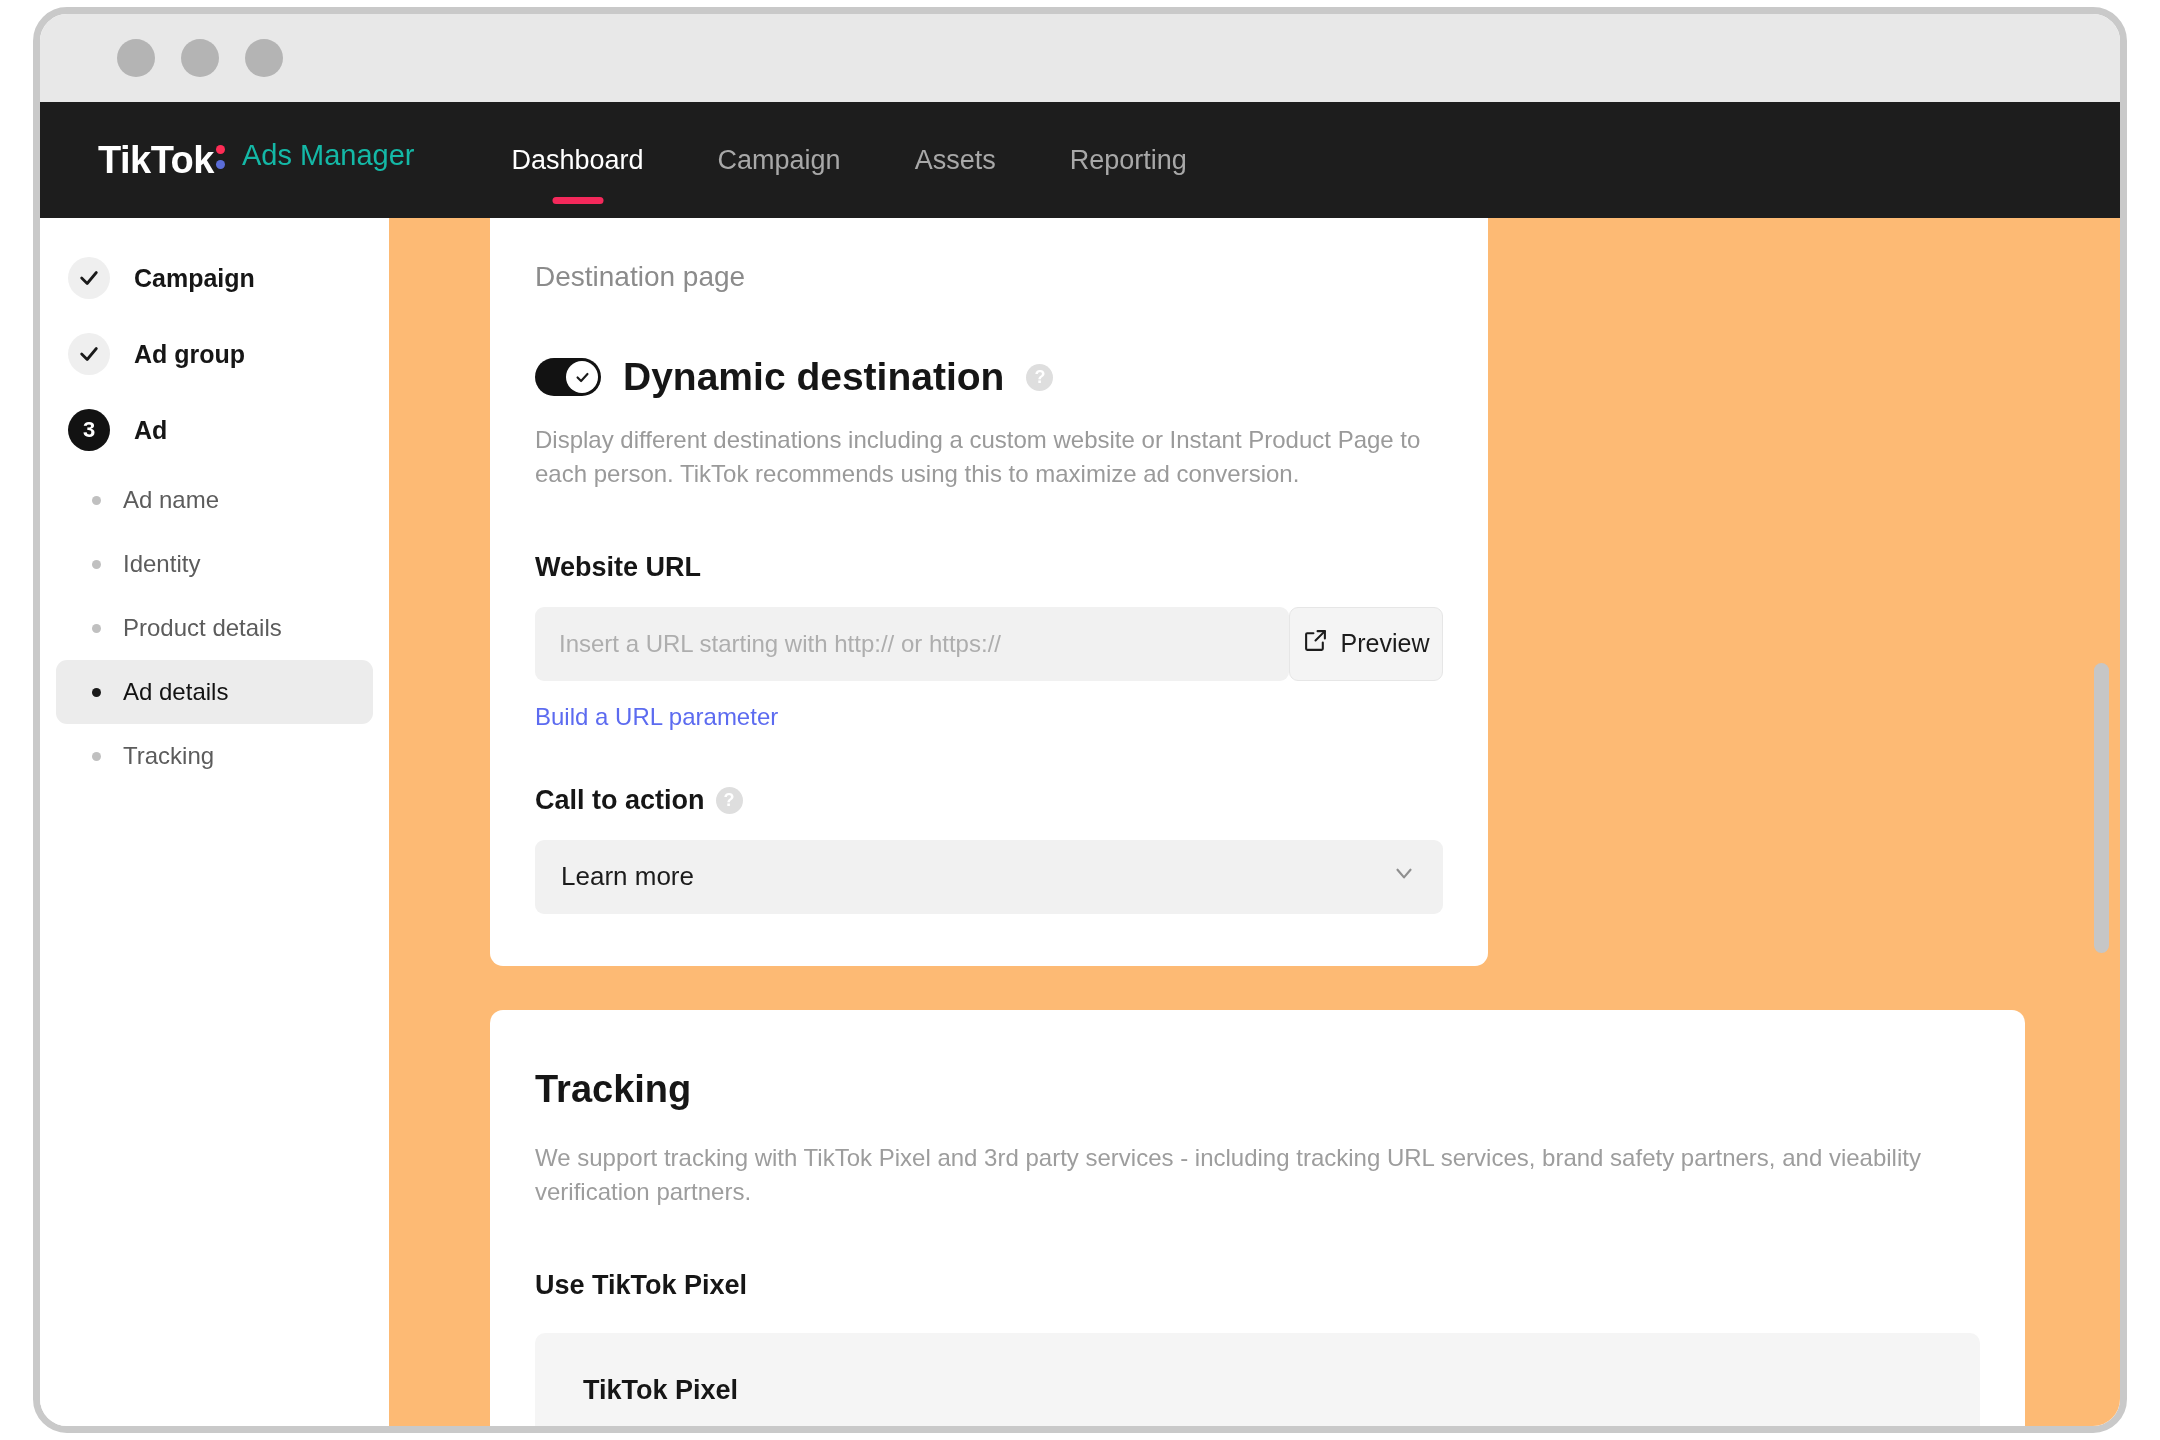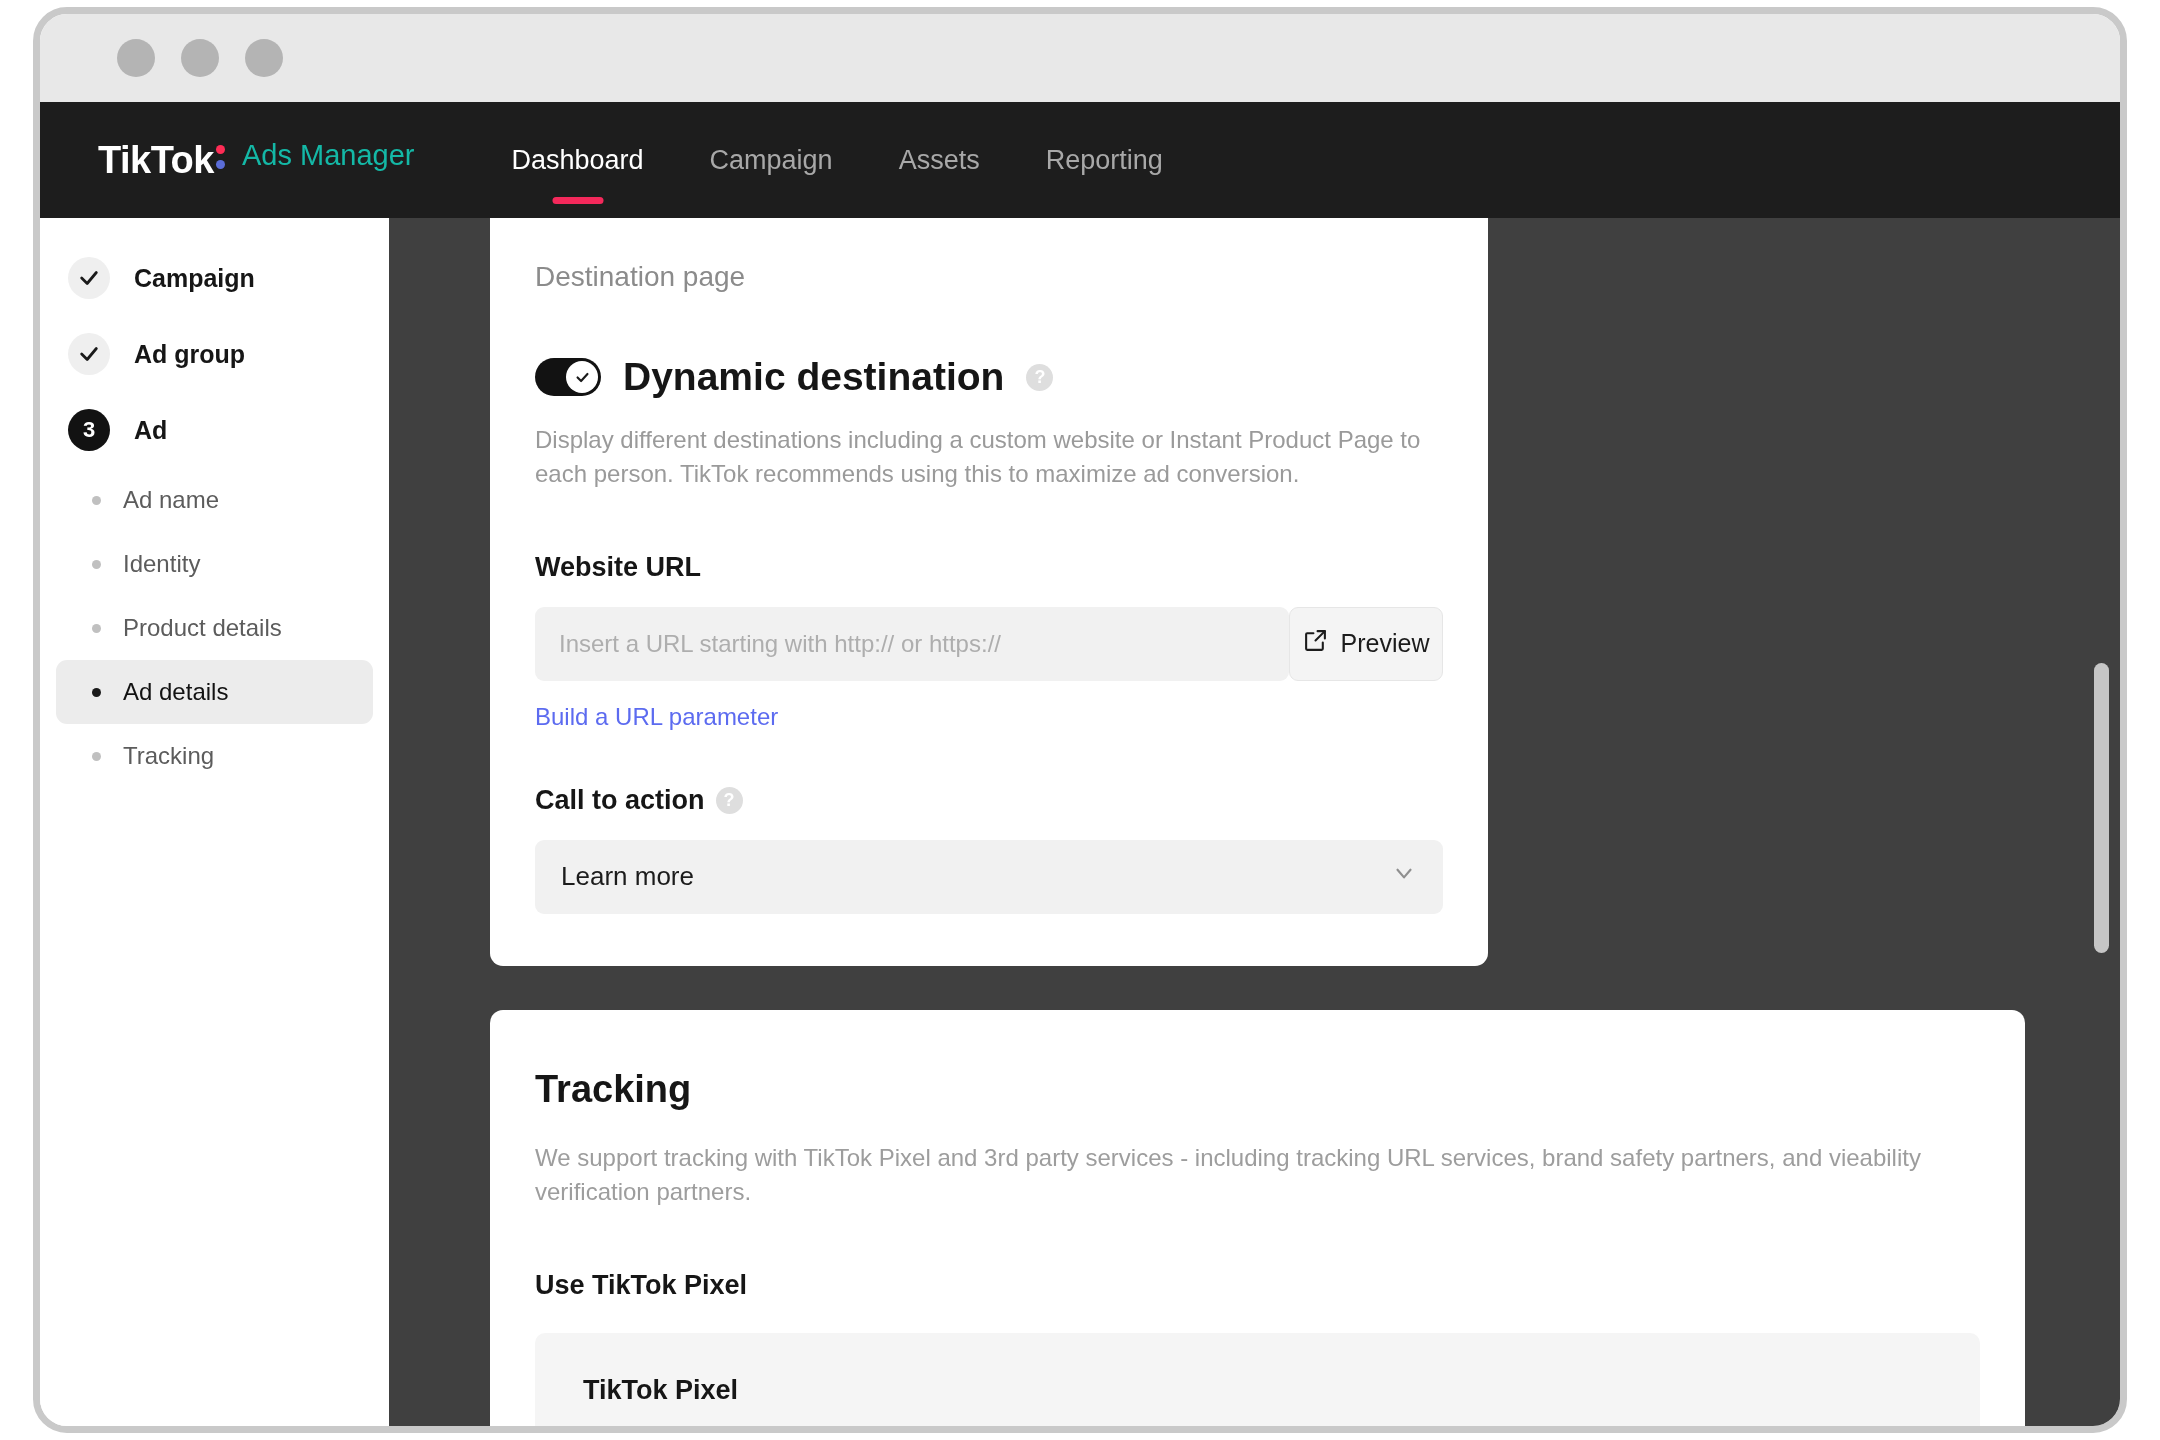--- a/index.html
+++ b/index.html
@@ -77,21 +77,21 @@
     left: 0;
   }
   .brand-colon i.top { top: 2px; background: #fe2c55; }
   .brand-colon i.bot { top: 17px; background: #5b6dd8; }
   .brand-sub {
     color: #14b8a6;
     font-size: 29px;
     font-weight: 400;
   }
 
-  .navitems { display: flex; align-items: flex-start; gap: 4px; }
+  .navitems { display: flex; align-items: flex-start; gap: 12px; }
   .navitem {
     position: relative;
     color: #a8a8a8;
     font-size: 27px;
     padding: 6px 31px;
     cursor: pointer;
     white-space: nowrap;
   }
   .navitem.active { color: #ffffff; }
   .navitem.active::after {
@@ -170,21 +170,21 @@
     font-size: 24px;
     color: #5c5c5c;
   }
   .side-sub.active { background: #ececec; }
   .side-sub.active .bullet { background: #1a1a1a; }
   .side-sub.active .side-sub-label { color: #121212; font-weight: 500; }
 
   
   .content {
     flex: 1;
-    background: #404040;
+    background: #fdba74;
     position: relative;
     overflow: hidden;
     padding: 0 0 6px 0;
   }
 
   .card {
     background: #ffffff;
     border-radius: 13px;
     margin-left: 101px;
   }

